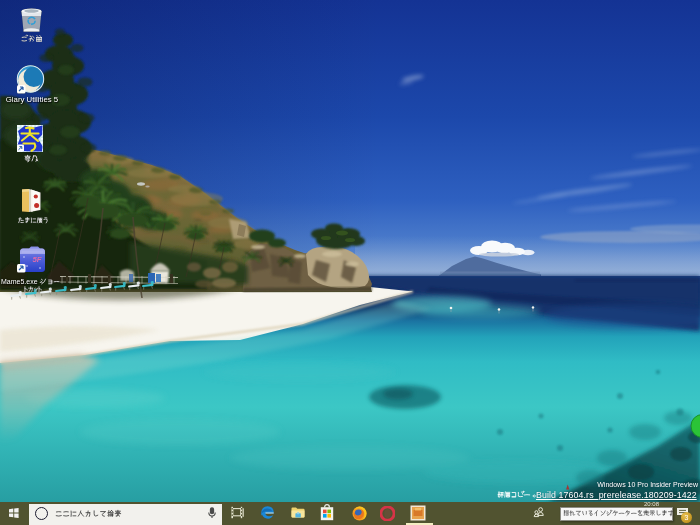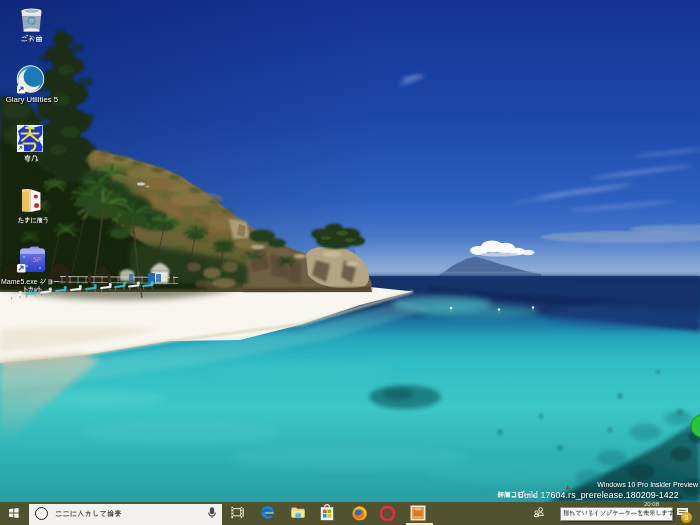--- a/index.html
+++ b/index.html
@@ -709,21 +709,21 @@
       <g transform="translate(19.799999999999997,0) scale(0.9)">
         <path d="M1.7,1.5 Q1.9,4.1 1.7,5.7 Q3.3,6.7 6.3,6.1 M5.5,1.1 Q6.3,2.5 6.7,3.7 M6.9,0.9 A0.7,0.7 0 1,0 6.9,0.8"></path>
       </g>
       <g transform="translate(26.4,0) scale(0.9)">
         <path d="M1,4.4 Q4,3.8 7,4.3"></path>
       </g>
       <g transform="translate(33.0,0) scale(0.9)">
         <path d="M3.5,5.6 A1.2,1.2 0 1,0 3.5,5.5"></path>
       </g>
     </svg>
-    <div class="abs" style="left:518px;top:490px;color:#fff;font-size:8.8px;text-shadow:0 0 1.5px rgba(20,40,60,.6);letter-spacing:0.1px;">Build 17604.rs_prerelease.180209-1422</div>
+    <div class="abs" style="left:536px;top:490px;color:#fff;font-size:8.8px;text-shadow:0 0 1.5px rgba(20,40,60,.6);letter-spacing:0.1px;text-decoration:underline;">Build 17604.rs_prerelease.180209-1422</div>
     <div class="abs" style="left:0;top:502px;width:700px;height:23px;background:#515330;"></div>
     <svg class="abs" style="left:9px;top:508px" width="10" height="10" viewBox="0 0 10 10">
 <g fill="#f2f2f2">
         <path d="M0,1.2 L4.3,0.6 L4.3,4.5 L0,4.5 Z"></path>
         <path d="M5.2,0.5 L9.6,0 L9.6,4.5 L5.2,4.5 Z"></path>
 <path d="M0,5.4 L4.3,5.4 L4.3,9.3 L0,8.7 Z"></path>
         <path d="M5.2,5.4 L9.6,5.4 L9.6,9.9 L5.2,9.4 Z"></path>
       </g>
     </svg>
     <div class="abs" style="left:28.5px;top:503.5px;width:193px;height:21.5px;background:#f2f1ed;"></div>

